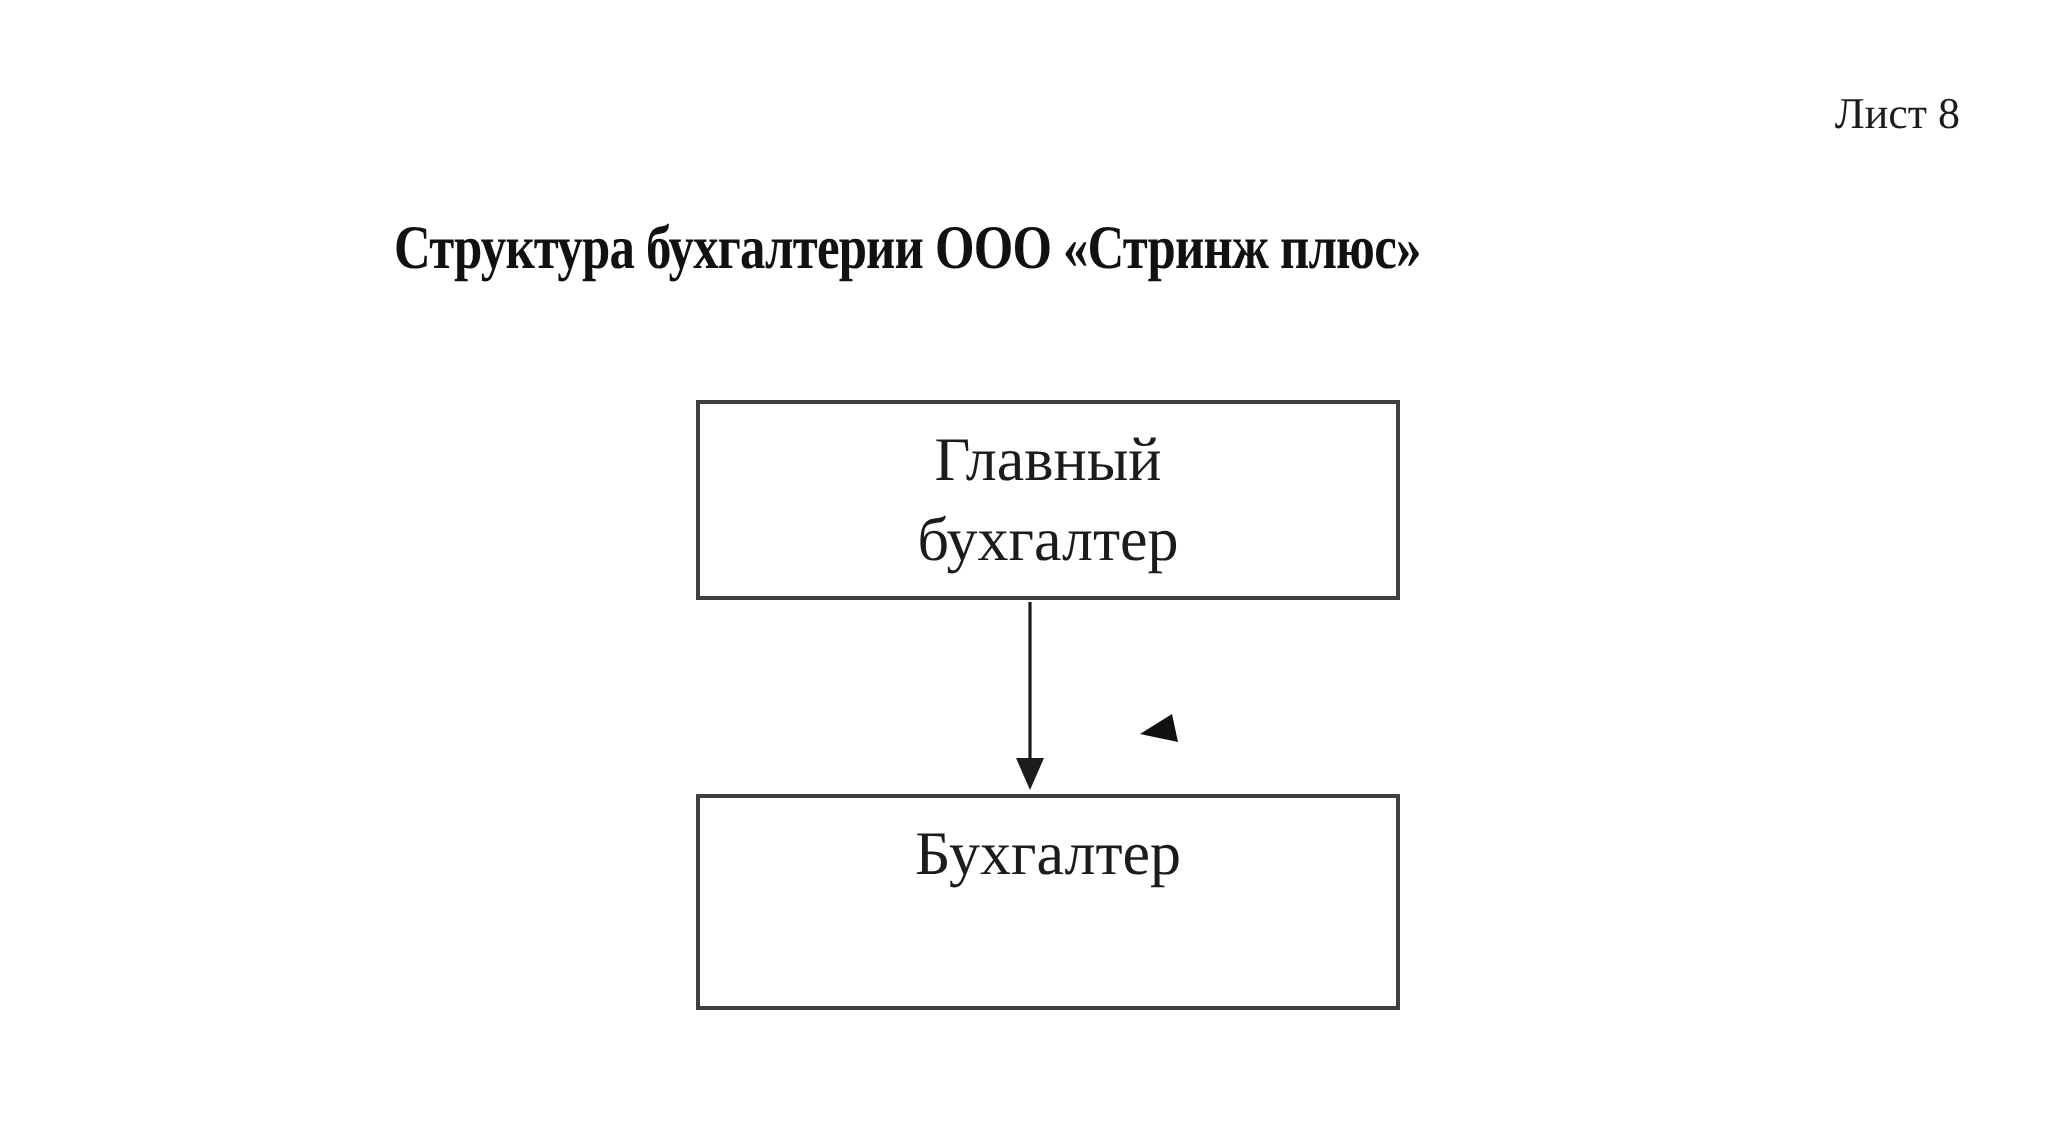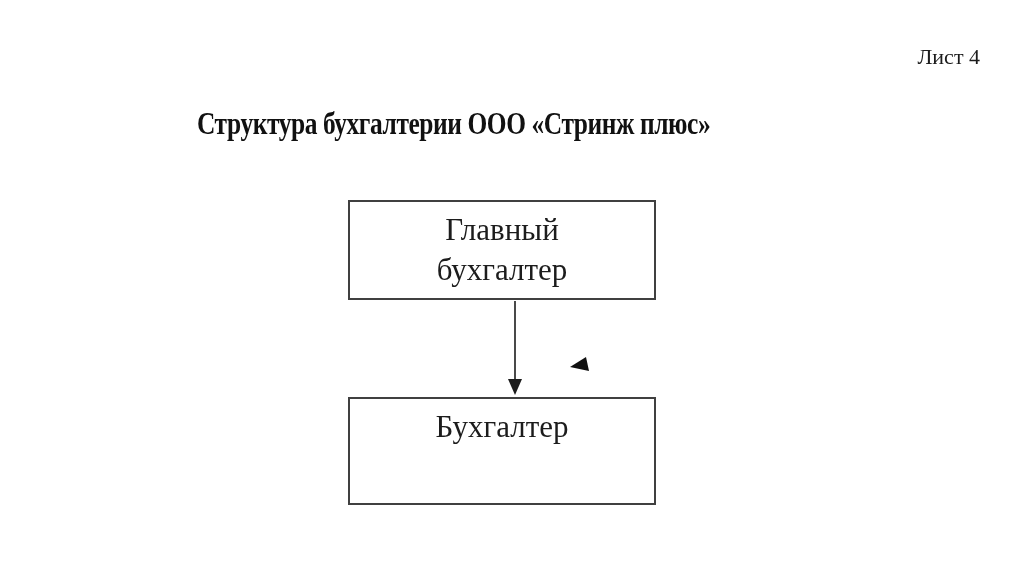--- a/index.html
+++ b/index.html
@@ -32,21 +32,21 @@
     font-weight: bold;
     letter-spacing: -0.5px;
     white-space: nowrap;
     transform: scaleX(0.82);
     transform-origin: left center;
     color: #111111;
   }
   .node-box {
     position: absolute;
     box-sizing: border-box;
-    width: 308px;
+    width: 352px;
     border: 2px solid #404040;
     background: #ffffff;
     text-align: center;
     font-size: 31px;
     line-height: 1.28;
     color: #1c1c1c;
   }
   .node-box.top {
     left: 348px;
     top: 200px;
@@ -75,21 +75,21 @@
     top: 352px;
     width: 34px;
     height: 26px;
   }
 </style>
 </head>
 <body>
 
 <div class="slide">
 
-  <div class="sheet-label">Лист 4</div>
+  <div class="sheet-label">Лист 8</div>
 
   <div class="slide-title">Структура бухгалтерии ООО «Стринж плюс»</div>
 
   <div class="node-box top">
     <span>Главный</span>
     <span>бухгалтер</span>
   </div>
 
   <svg class="connector-svg" viewBox="0 0 20 96" xmlns="http://www.w3.org/2000/svg" aria-hidden="true">
     <line x1="10" y1="0" x2="10" y2="82" stroke="#1c1c1c" stroke-width="1.6"></line>

